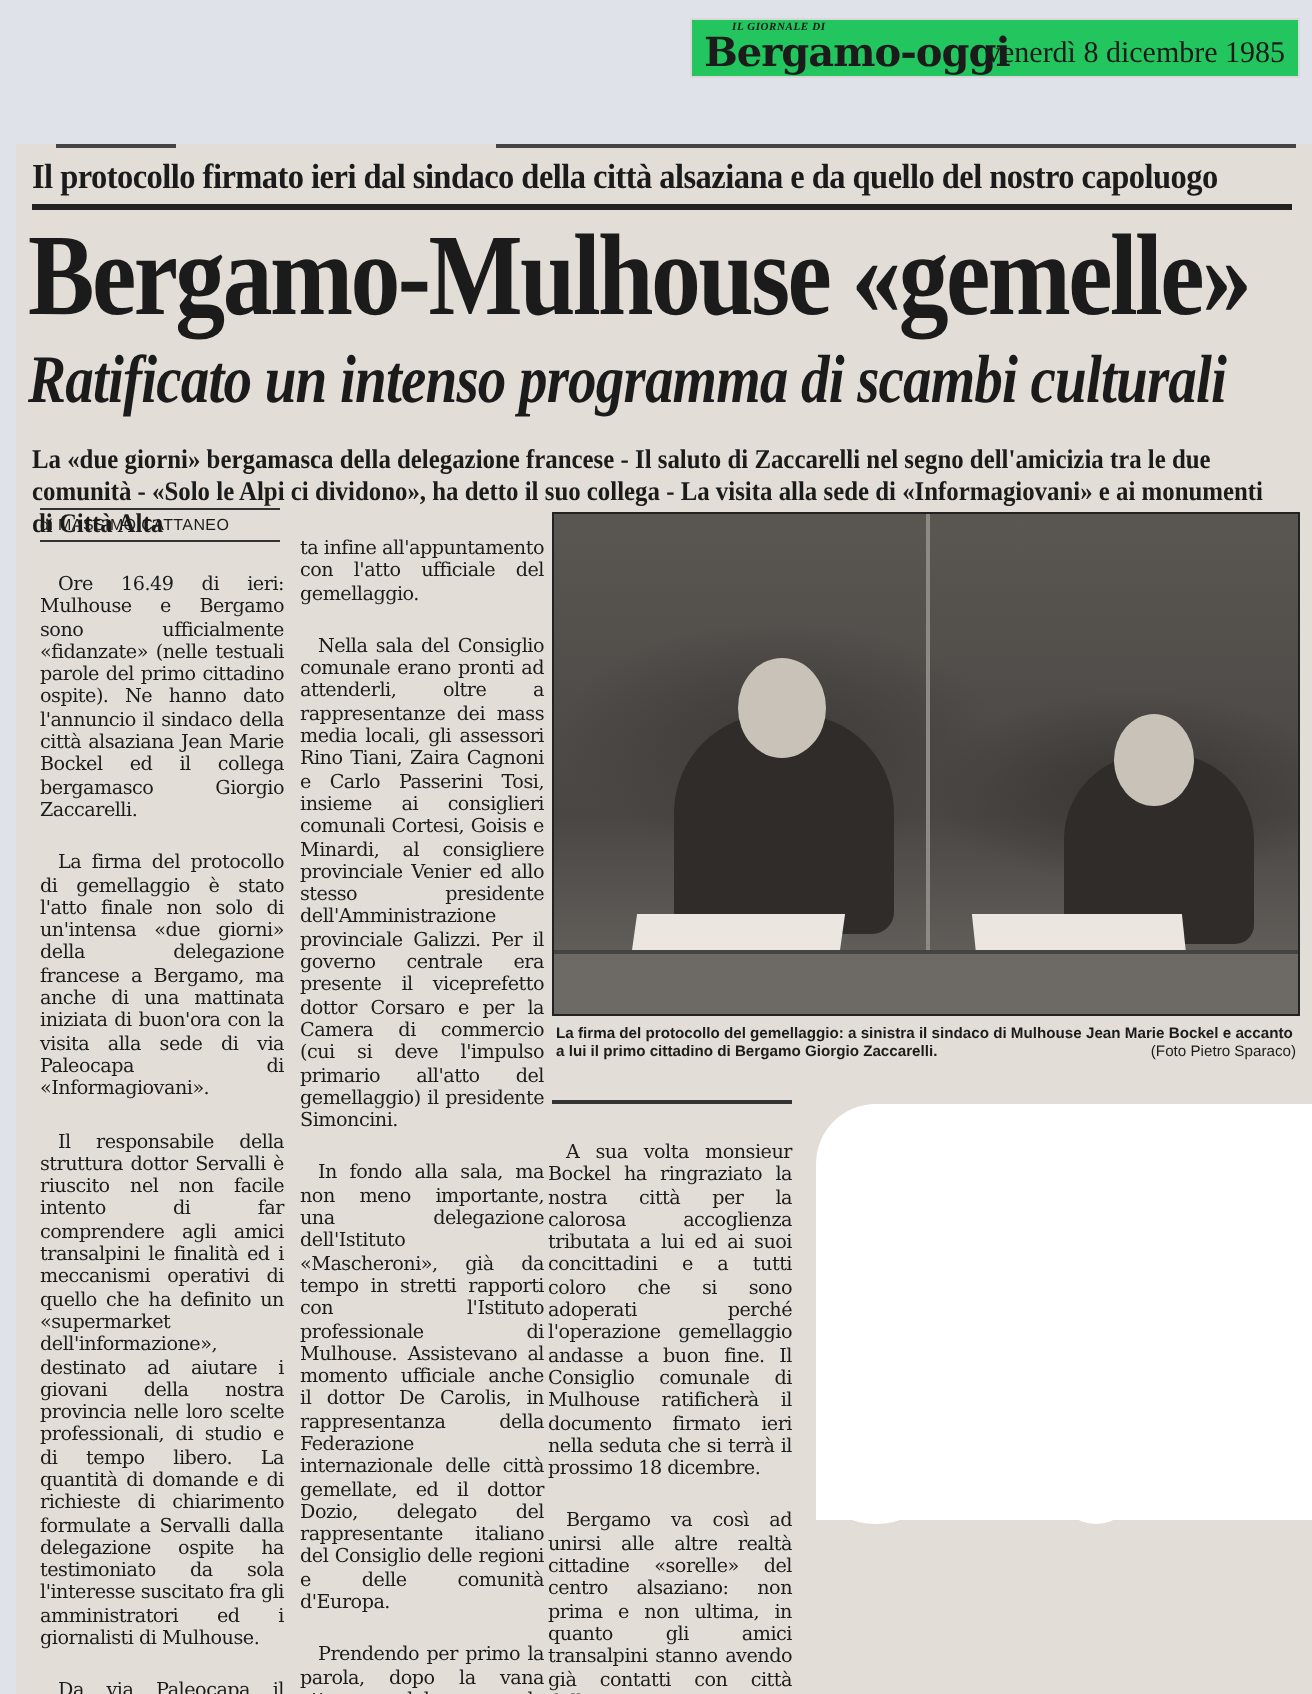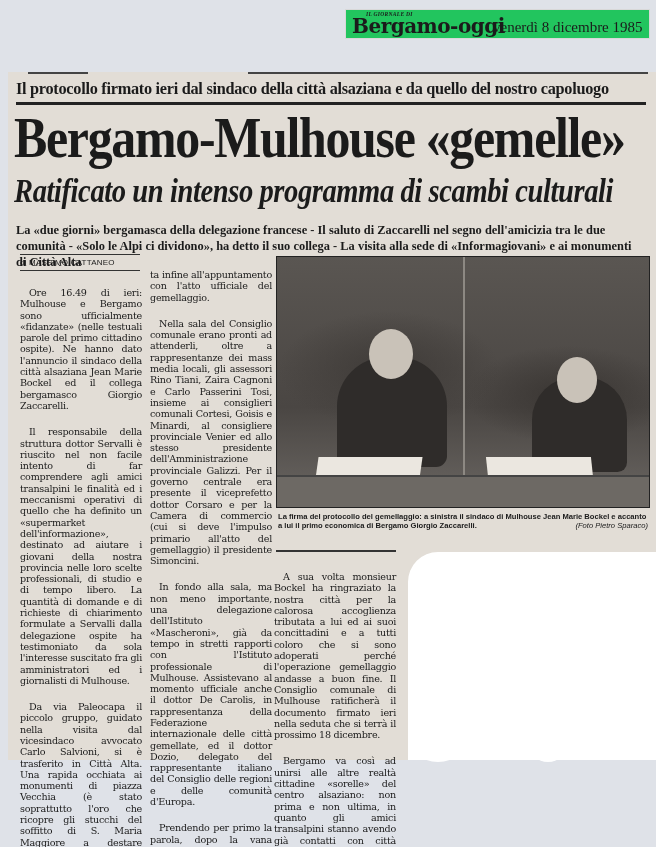--- a/index.html
+++ b/index.html
@@ -18,21 +18,21 @@
     font-style:italic; letter-spacing:0.3px; font-family:"Liberation Serif", serif;
   }
   .mast-name {
     position:absolute; left:6px; top:5px; font-size:20px; font-weight:bold;
     font-family:"DejaVu Serif", serif; letter-spacing:-0.5px; line-height:22px;
   }
   .mast-date {
     position:absolute; left:147px; top:7px; font-size:15px; line-height:20px;
   }
   .paper {
-    position:absolute; left:8px; top:72px; width:648px; height:688px;
+    position:absolute; left:8px; top:72px; width:648px; height:775px;
     background:#e2ddd6;
   }
   .top-rule { position:absolute; top:0; height:2px; background:#444; }
   .kicker {
     position:absolute; left:8px; top:6px; width:635px; font-size:17.5px;
     font-family:"Liberation Serif", serif; font-weight:bold; letter-spacing:-0.3px;
     transform:scaleX(0.93); transform-origin:left;
     white-space:nowrap;
   }
   .kicker-rule { position:absolute; left:8px; top:30px; width:630px; height:3px; background:#222; }
@@ -78,21 +78,21 @@
     border-top:2px solid #444;
   }
   .photo .divider { position:absolute; left:50%; top:0; bottom:30px; width:2px; background:#8d8983; }
   .photo .sheet { position:absolute; background:#ebe7e0; }
   .photo .person { position:absolute; border-radius:45% 45% 10% 10%; background:#2f2c2a; }
   .photo .head { position:absolute; border-radius:50%; background:#c9c2b8; }
   .caption {
     position:absolute; left:270px; top:440px; width:370px;
     font-family:"Liberation Sans", sans-serif; font-size:7.6px; font-weight:bold; line-height:9px;
   }
-  .caption .credit { float:right; font-weight:normal;font-style:italic; }
+  .caption .credit { float:right; font-weight:normal; }
   .col3-rule { position:absolute; left:268px; top:478px; width:120px; height:2px; background:#333; }
   .whiteout {
     position:absolute; left:400px; top:480px; width:256px; height:208px; background:#fff;
     border-radius:30px 0 0 0;
   }
   .whiteout-bump { position:absolute; background:#fff; border-radius:50%; }
 </style>
 </head>
 <body>
 
@@ -113,20 +113,21 @@
   <div class="summary">La «due giorni» bergamasca della delegazione francese - Il saluto di Zaccarelli nel segno dell'amicizia tra le due comunità - «Solo le Alpi ci dividono», ha detto il suo collega - La visita alla sede di «Informagiovani» e ai monumenti di Città Alta</div>
 
   <div class="byline-wrap">
     <div class="byline-rule"></div>
     <div class="byline">di MASSIMO CATTANEO</div>
     <div class="byline-rule" style="margin-top:3px;"></div>
   </div>
 
   <div class="col col1">
     <p>Ore 16.49 di ieri: Mulhouse e Bergamo sono ufficialmente «fidanzate» (nelle testuali parole del primo cittadino ospite). Ne hanno dato l'annuncio il sindaco della città alsaziana Jean Marie Bockel ed il collega bergamasco Giorgio Zaccarelli.</p>
+    <p>La firma del protocollo di gemellaggio è stato l'atto finale non solo di un'intensa «due giorni» della delegazione francese a Bergamo, ma anche di una mattinata iniziata di buon'ora con la visita alla sede di via Paleocapa di «Informagiovani».</p>
     <p>Il responsabile della struttura dottor Servalli è riuscito nel non facile intento di far comprendere agli amici transalpini le finalità ed i meccanismi operativi di quello che ha definito un «supermarket dell'informazione», destinato ad aiutare i giovani della nostra provincia nelle loro scelte professionali, di studio e di tempo libero. La quantità di domande e di richieste di chiarimento formulate a Servalli dalla delegazione ospite ha testimoniato da sola l'interesse suscitato fra gli amministratori ed i giornalisti di Mulhouse.</p>
     <p>Da via Paleocapa il piccolo gruppo, guidato nella visita dal vicesindaco avvocato Carlo Salvioni, si è trasferito in Città Alta. Una rapida occhiata ai monumenti di piazza Vecchia (è stato soprattutto l'oro che ricopre gli stucchi del soffitto di S. Maria Maggiore a destare ammmirazione, «un vero simbolo di potenza economica», hanno notato gli otto ospiti), per poi inoltrarsi nelle sale silenziose della biblioteca «Mai».</p>
 
   </div>
 
   <div class="col col2">
     <p class="noindent">ta infine all'appuntamento con l'atto ufficiale del gemellaggio.</p>
     <p>Nella sala del Consiglio comunale erano pronti ad attenderli, oltre a rappresentanze dei mass media locali, gli assessori Rino Tiani, Zaira Cagnoni e Carlo Passerini Tosi, insieme ai consiglieri comunali Cortesi, Goisis e Minardi, al consigliere provinciale Venier ed allo stesso presidente dell'Amministrazione provinciale Galizzi. Per il governo centrale era presente il viceprefetto dottor Corsaro e per la Camera di commercio (cui si deve l'impulso primario all'atto del gemellaggio) il presidente Simoncini.</p>
     <p>In fondo alla sala, ma non meno importante, una delegazione dell'Istituto «Mascheroni», già da tempo in stretti rapporti con l'Istituto professionale di Mulhouse. Assistevano al momento ufficiale anche il dottor De Carolis, in rappresentanza della Federazione internazionale delle città gemellate, ed il dottor Dozio, delegato del rappresentante italiano del Consiglio delle regioni e delle comunità d'Europa.</p>
     <p>Prendendo per primo la parola, dopo la vana attesa del console francese a Milano, bloccato dal traffico autostradale, il sindaco Zaccarelli ha letto la versione italiana del protocollo di gemellaggio, col quale le due municipalità s'impegnano solennemente a rafforzare ulteriormente i vincoli di amicizia che già le uniscono. Quindi, benché l'espressione sia del resto contenuta nel documento, il primo cittadino di Bergamo ha inteso sottolineare come la fraternità tra le due città, logica conseguenza di una reciproca conoscenza, andrà tutta a vantaggio delle future generazioni, alle quali d'altronde pare sorridere sempre più con certezza una pace che deriva da qualcosa di maggiormente profondo e sentito che non la semplice mancanza di guerra. Infine Zaccarelli ha additato Mulhouse, punto d'incontro di civiltà, nazionalità ed, oggi, etnie diverse, senza grossi problemi di tolleranza,</p>
@@ -137,21 +138,21 @@
     <div class="person" style="left:60px;top:100px;width:110px;height:110px;"></div>
     <div class="head" style="left:92px;top:72px;width:44px;height:50px;"></div>
     <div class="person" style="left:255px;top:120px;width:95px;height:95px;"></div>
     <div class="head" style="left:280px;top:100px;width:40px;height:46px;"></div>
     <div class="sheet" style="left:40px;top:200px;width:104px;height:22px;transform:skewX(-8deg);"></div>
     <div class="sheet" style="left:210px;top:200px;width:105px;height:20px;transform:skewX(6deg);"></div>
     <div class="desk"></div>
   </div>
 
   <div class="caption">
-    <span>La firma del protocollo del gemellaggio: a sinistra il sindaco di Mulhouse Jean Marie Bockel e accanto a lui il primo economica di Bergamo Giorgio Zaccarelli.</span>
+    <span>La firma del protocollo del gemellaggio: a sinistra il sindaco di Mulhouse Jean Marie Bockel e accanto a lui il primo cittadino di Bergamo Giorgio Zaccarelli.</span>
     <span class="credit">(Foto Pietro Sparaco)</span>
   </div>
 
   <div class="col3-rule"></div>
   <div class="col col3">
     <p>A sua volta monsieur Bockel ha ringraziato la nostra città per la calorosa accoglienza tributata a lui ed ai suoi concittadini e a tutti coloro che si sono adoperati perché l'operazione gemellaggio andasse a buon fine. Il Consiglio comunale di Mulhouse ratificherà il documento firmato ieri nella seduta che si terrà il prossimo 18 dicembre.</p>
     <p>Bergamo va così ad unirsi alle altre realtà cittadine «sorelle» del centro alsaziano: non prima e non ultima, in quanto gli amici transalpini stanno avendo già contatti con città dell'Est europeo e dell'Europa meridionale. «Solo le Alpi ci dividono», ha detto il sindaco di Mulhouse, ma la buona volontà comune riuscirà alfine a realizzare progetti gemellati in vari campi (turistico, produttivo, economico, culturale e persino sportivo), sotto l'egida della Cee.</p>
   </div>
 
   <div class="whiteout"></div>

